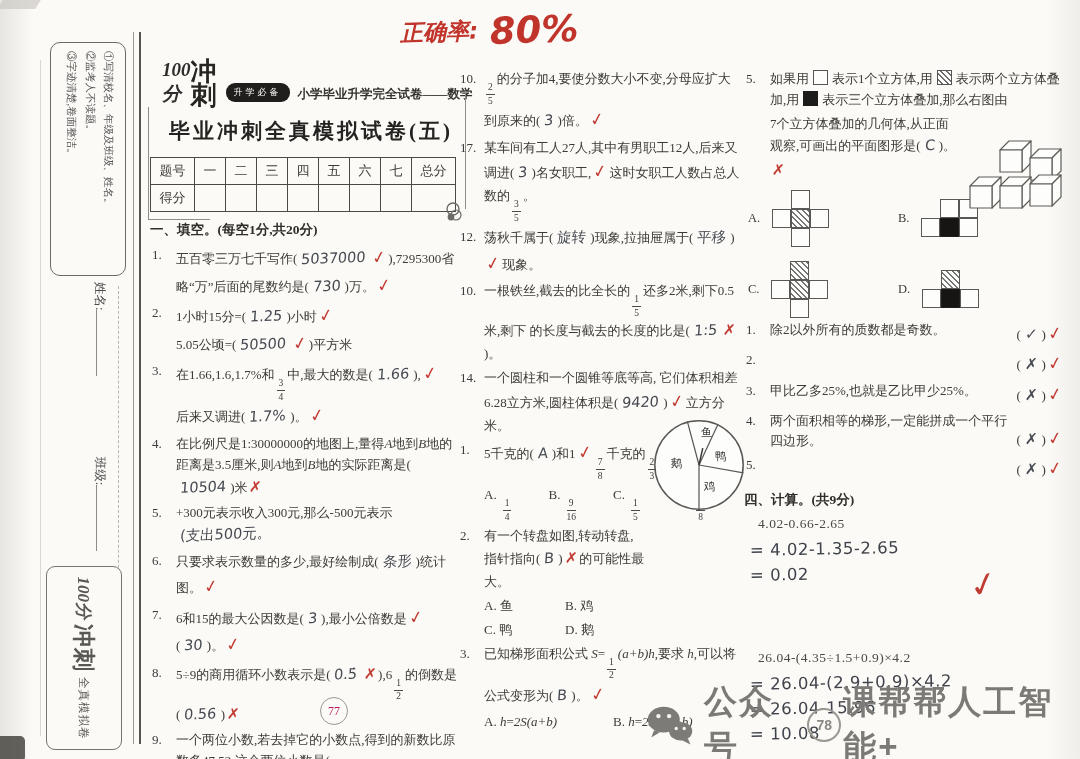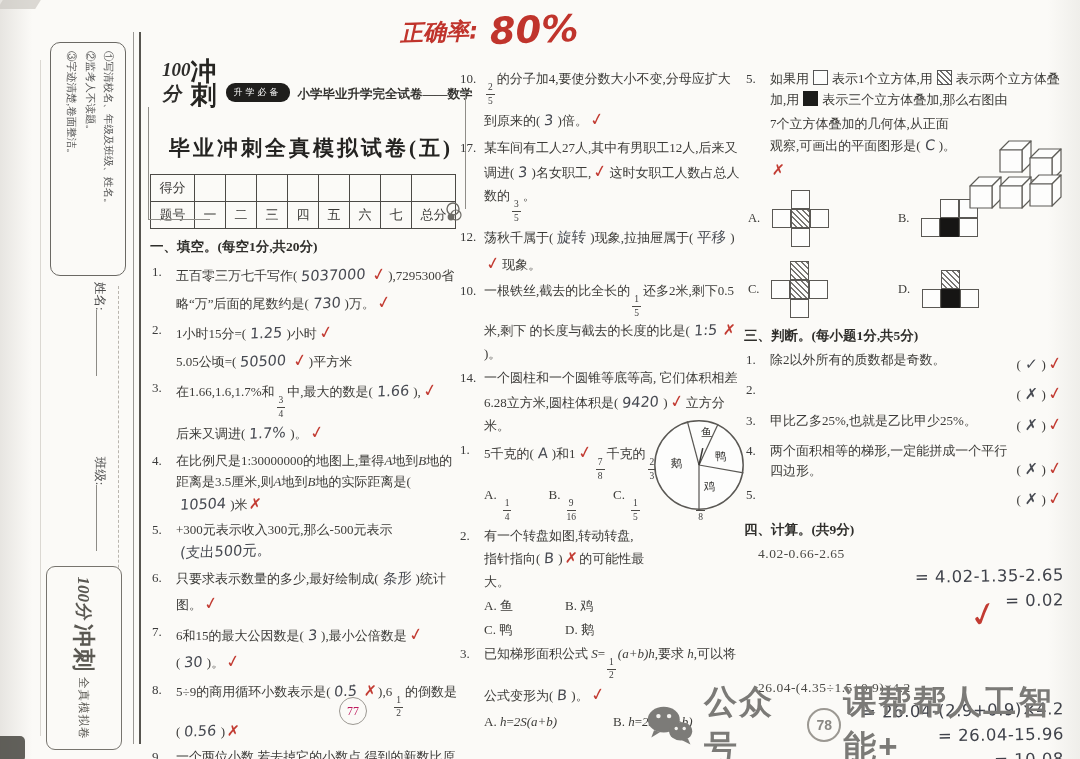--- a/index.html
+++ b/index.html
@@ -44,21 +44,21 @@
   .col3{left:744px;top:68px;width:320px;}
 
   
   .hdr{position:relative;padding-left:12px;}
   .hrow1{display:flex;align-items:flex-end;margin-top:4px;}
   .logo100{font-style:italic;font-size:19px;font-weight:bold;color:#2e2d2b;}
   .logoname{font-size:26px;font-weight:900;letter-spacing:1px;color:#262522;line-height:.9;}
   .badge{background:#1f1e1c;color:#fff;border-radius:9px;padding:3px 8px;font-size:9px;letter-spacing:3px;
          font-family:"Liberation Sans",sans-serif;margin:0 8px 5px 8px;white-space:nowrap;}
   .series{font-size:12.5px;font-weight:bold;margin-bottom:4px;white-space:nowrap;color:#33322f;}
-  .htitle{font-size:21px;font-weight:bold;letter-spacing:3px;margin-top:27px;text-align:center;color:#242321;}
+  .htitle{font-size:21px;font-weight:bold;letter-spacing:3px;margin-top:10px;text-align:center;color:#242321;}
   .hmeta{font-size:12px;margin-top:7px;text-align:center;letter-spacing:1px;color:#44433f;}
   .dl-v{position:absolute;left:-2px;top:48px;width:1px;height:112px;background:#8f8d88;}
   .dl-h{position:absolute;left:-2px;top:160px;width:62px;height:1px;background:#8f8d88;}
   .dr-v{position:absolute;right:-6px;top:32px;width:1px;height:118px;background:#8f8d88;}
   .inkblob{position:absolute;right:-4px;top:142px;}
 
   
   .stable{border-top:1.5px solid #4c4a46;border-left:1.5px solid #4c4a46;width:305px;margin-top:12px;background:#fbfaf7;}
   .strow{display:grid;grid-template-columns:44px repeat(7,31px) 44px;}
   .scell{border-right:1.5px solid #4c4a46;border-bottom:1.5px solid #4c4a46;height:26px;
@@ -107,29 +107,29 @@
   .c-e{border:none;background:transparent;}
 
   .jlist{font-size:13px;line-height:1.55;}
   .jitem{display:flex;margin-bottom:4px;position:relative;padding-left:26px;}
   .jn{position:absolute;left:2px;}
   .jt{flex:1;}
   .jp{margin-left:auto;white-space:nowrap;align-self:flex-end;padding-left:8px;}
   .jp .hw{font-size:15px;}
 
   .cexpr{font-size:13.5px;letter-spacing:.5px;padding-left:14px;margin-top:7px;color:#4a4945;}
-  .csteps{padding-left:6px;text-align:right;}
+  .csteps{padding-left:6px;}
   .hwline{font-family:"DejaVu Sans","Liberation Sans",sans-serif;color:#40434b;font-size:16.5px;
           transform:rotate(-1deg);margin-top:6px;letter-spacing:.5px;}
   .pcheck{color:#c23b32;font-size:34px;font-weight:bold;font-family:"DejaVu Sans",sans-serif;
           transform:rotate(-14deg);text-align:right;padding-right:64px;margin-top:2px;}
   .p2{margin-top:26px;}
 
   
-  .page-circle{position:absolute;left:339px;top:697px;width:26px;height:26px;border:1px solid #9b9892;
+  .page-circle{position:absolute;left:320px;top:697px;width:26px;height:26px;border:1px solid #9b9892;
                border-radius:50%;display:flex;align-items:center;justify-content:center;
                font-size:12px;color:#be185d;background:#fbfaf7;}
   .watermark{position:absolute;left:646px;top:680px;display:flex;align-items:center;gap:10px;
              color:#7b7a77;font-family:"Liberation Sans","DejaVu Sans",sans-serif;font-weight:600;}
   .wm-text{font-size:33px;letter-spacing:2px;}
   .wm-page{width:30px;height:30px;border:2px solid #9b9892;border-radius:50%;display:flex;align-items:center;
            justify-content:center;font-size:14px;color:#8a8884;flex:none;margin-right:-8px;background:transparent;}
 </style>
 </head>
 <body>
@@ -183,41 +183,41 @@
       <div class="htitle">毕业冲刺全真模拟试卷(五)</div>
       <svg class="inkblob" width="20" height="24" viewBox="0 0 20 24">
         <circle cx="9" cy="8" r="6" fill="none" stroke="#6d6b66" stroke-width="1.4"></circle>
         <circle cx="12" cy="14" r="5" fill="none" stroke="#6d6b66" stroke-width="1.2"></circle>
         <circle cx="7" cy="16" r="3.4" fill="#6d6b66"></circle>
       </svg>
     </div>
 
     <div class="stable">
       <div class="strow">
+          <div class="scell">题号</div>
+          <div class="scell">一</div>
+          <div class="scell">二</div>
+          <div class="scell">三</div>
+          <div class="scell">四</div>
+          <div class="scell">五</div>
+          <div class="scell">六</div>
+          <div class="scell">七</div>
+          <div class="scell">总分</div>
+        </div>
+      <div class="strow">
         <div class="scell">得分</div>
         <div class="scell"></div>
           <div class="scell"></div>
         <div class="scell"></div>
           <div class="scell"></div>
         <div class="scell"></div>
           <div class="scell"></div>
         <div class="scell"></div>
           <div class="scell"></div>
       </div>
-      <div class="strow">
-          <div class="scell">题号</div>
-          <div class="scell">一</div>
-          <div class="scell">二</div>
-          <div class="scell">三</div>
-          <div class="scell">四</div>
-          <div class="scell">五</div>
-          <div class="scell">六</div>
-          <div class="scell">七</div>
-          <div class="scell">总分</div>
-        </div>
     </div>
 
     <div class="sec-title">一、填空。(每空1分,共20分)</div>
     <div class="qlist">
         <div class="q"><span class="qn">1.</span><span class="pt">五百零三万七千写作(</span><span class="hw">5037000</span><span class="mk check">✓</span><span class="pt">),7295300省略“万”后面的尾数约是(</span><span class="hw">730</span><span class="pt">)万。</span><span class="mk check">✓</span></div>
         <div class="q"><span class="qn">2.</span><span class="pt">1小时15分=(</span><span class="hw">1.25</span><span class="pt">)小时</span><span class="mk check">✓</span><br><span class="pt">5.05公顷=(</span><span class="hw">50500</span><span class="mk check">✓</span><span class="pt">)平方米</span></div>
         <div class="q"><span class="qn">3.</span><span class="pt">在1.66,1.6,1.7%和</span><span class="frac">
             <span class="fn">3</span>
             <span class="fd">4</span>
           </span><span class="pt">中,最大的数是(</span><span class="hw">1.66</span><span class="pt">),</span><span class="mk check">✓</span><br><span class="pt">后来又调进(</span><span class="hw">1.7%</span><span class="pt">)。</span><span class="mk check">✓</span></div>
@@ -396,21 +396,20 @@
             </div>
             <div class="srow">
               <div class="cell c-w"></div>
               <div class="cell c-b"></div>
               <div class="cell c-w"></div>
             </div>
           </div>
       </div>
     </div>
 
-    <div class="sec-title">三、判断。(每小题1分,共5分)</div>
     <div class="jlist">
         <div class="jitem">
           <span class="jn">1.</span>
           <span class="jt pt">除2以外所有的质数都是奇数。</span>
           <span class="jp"><span class="pt">(</span><span class="hw">✓</span><span class="pt">)</span><span class="mk check">✓</span></span>
         </div>
         <div class="jitem">
           <span class="jn">2.</span>
           <span class="jp"><span class="pt">(</span><span class="hw">✗</span><span class="pt">)</span><span class="mk check">✓</span></span>
         </div>

